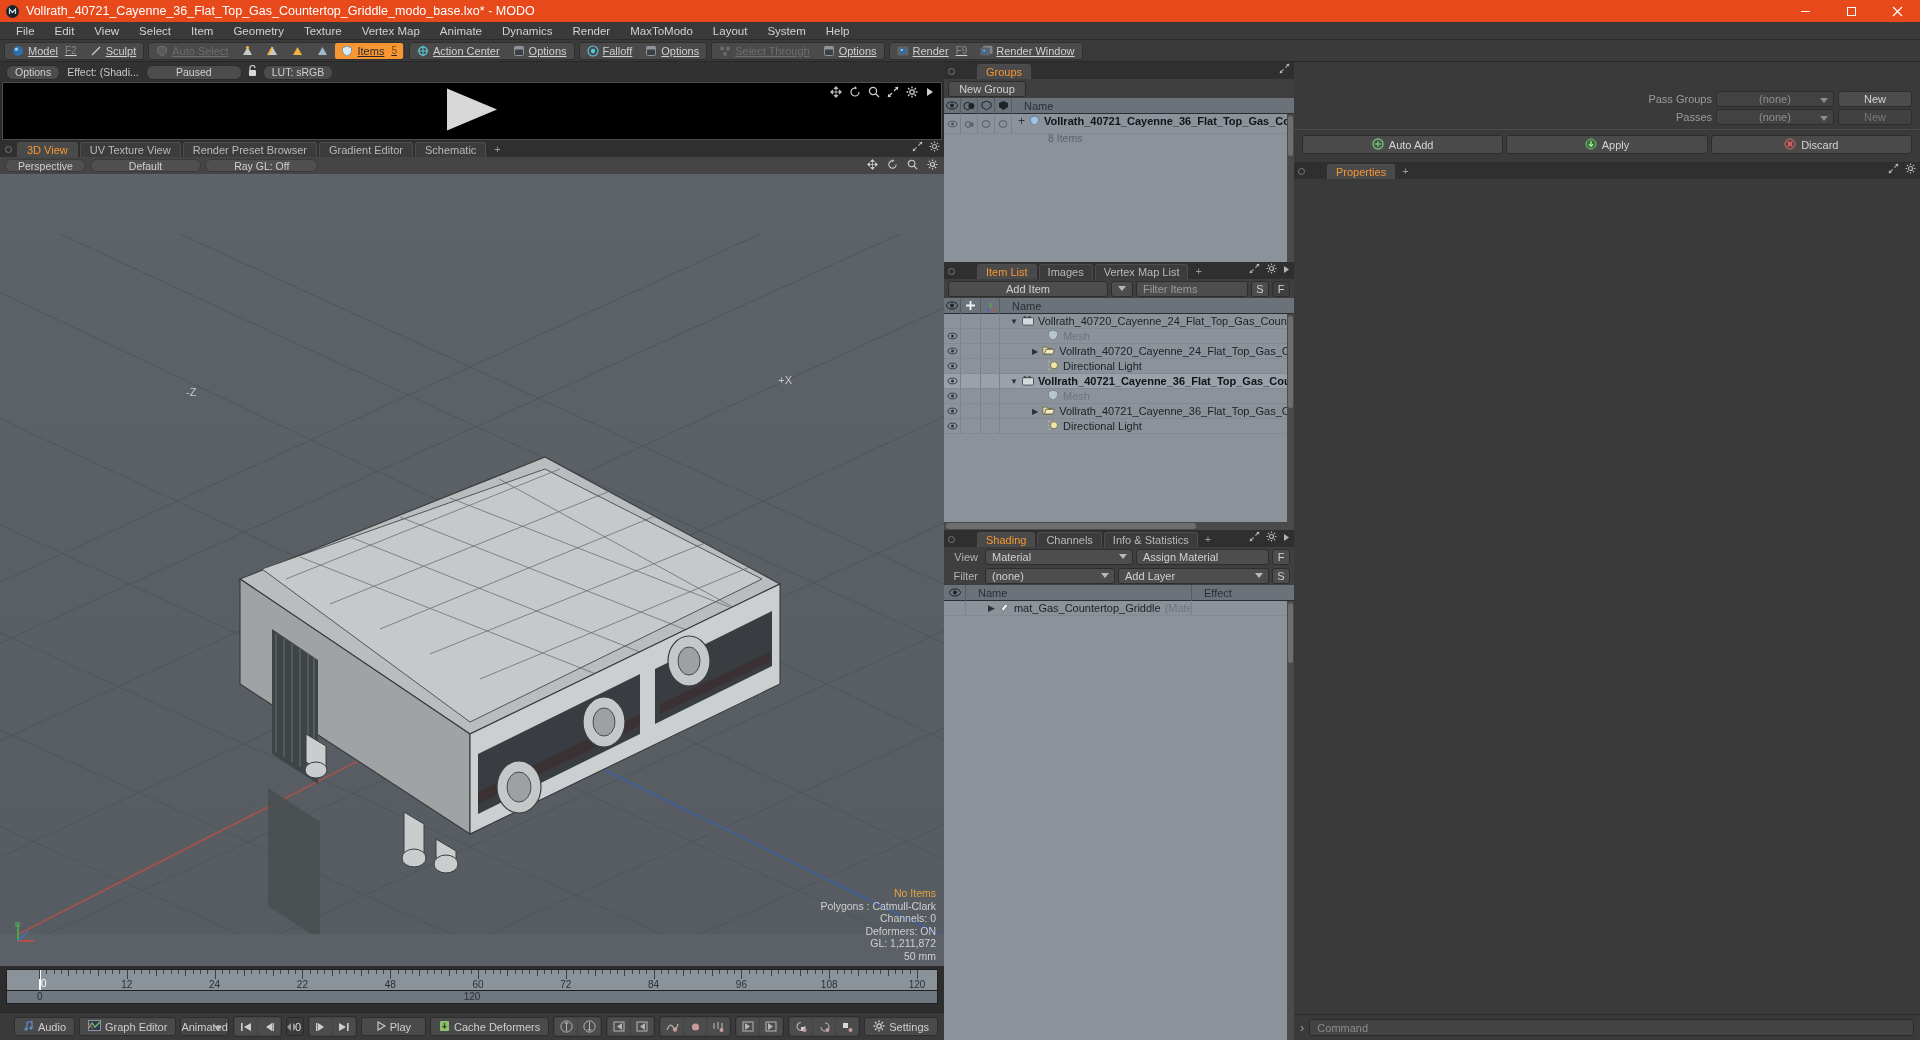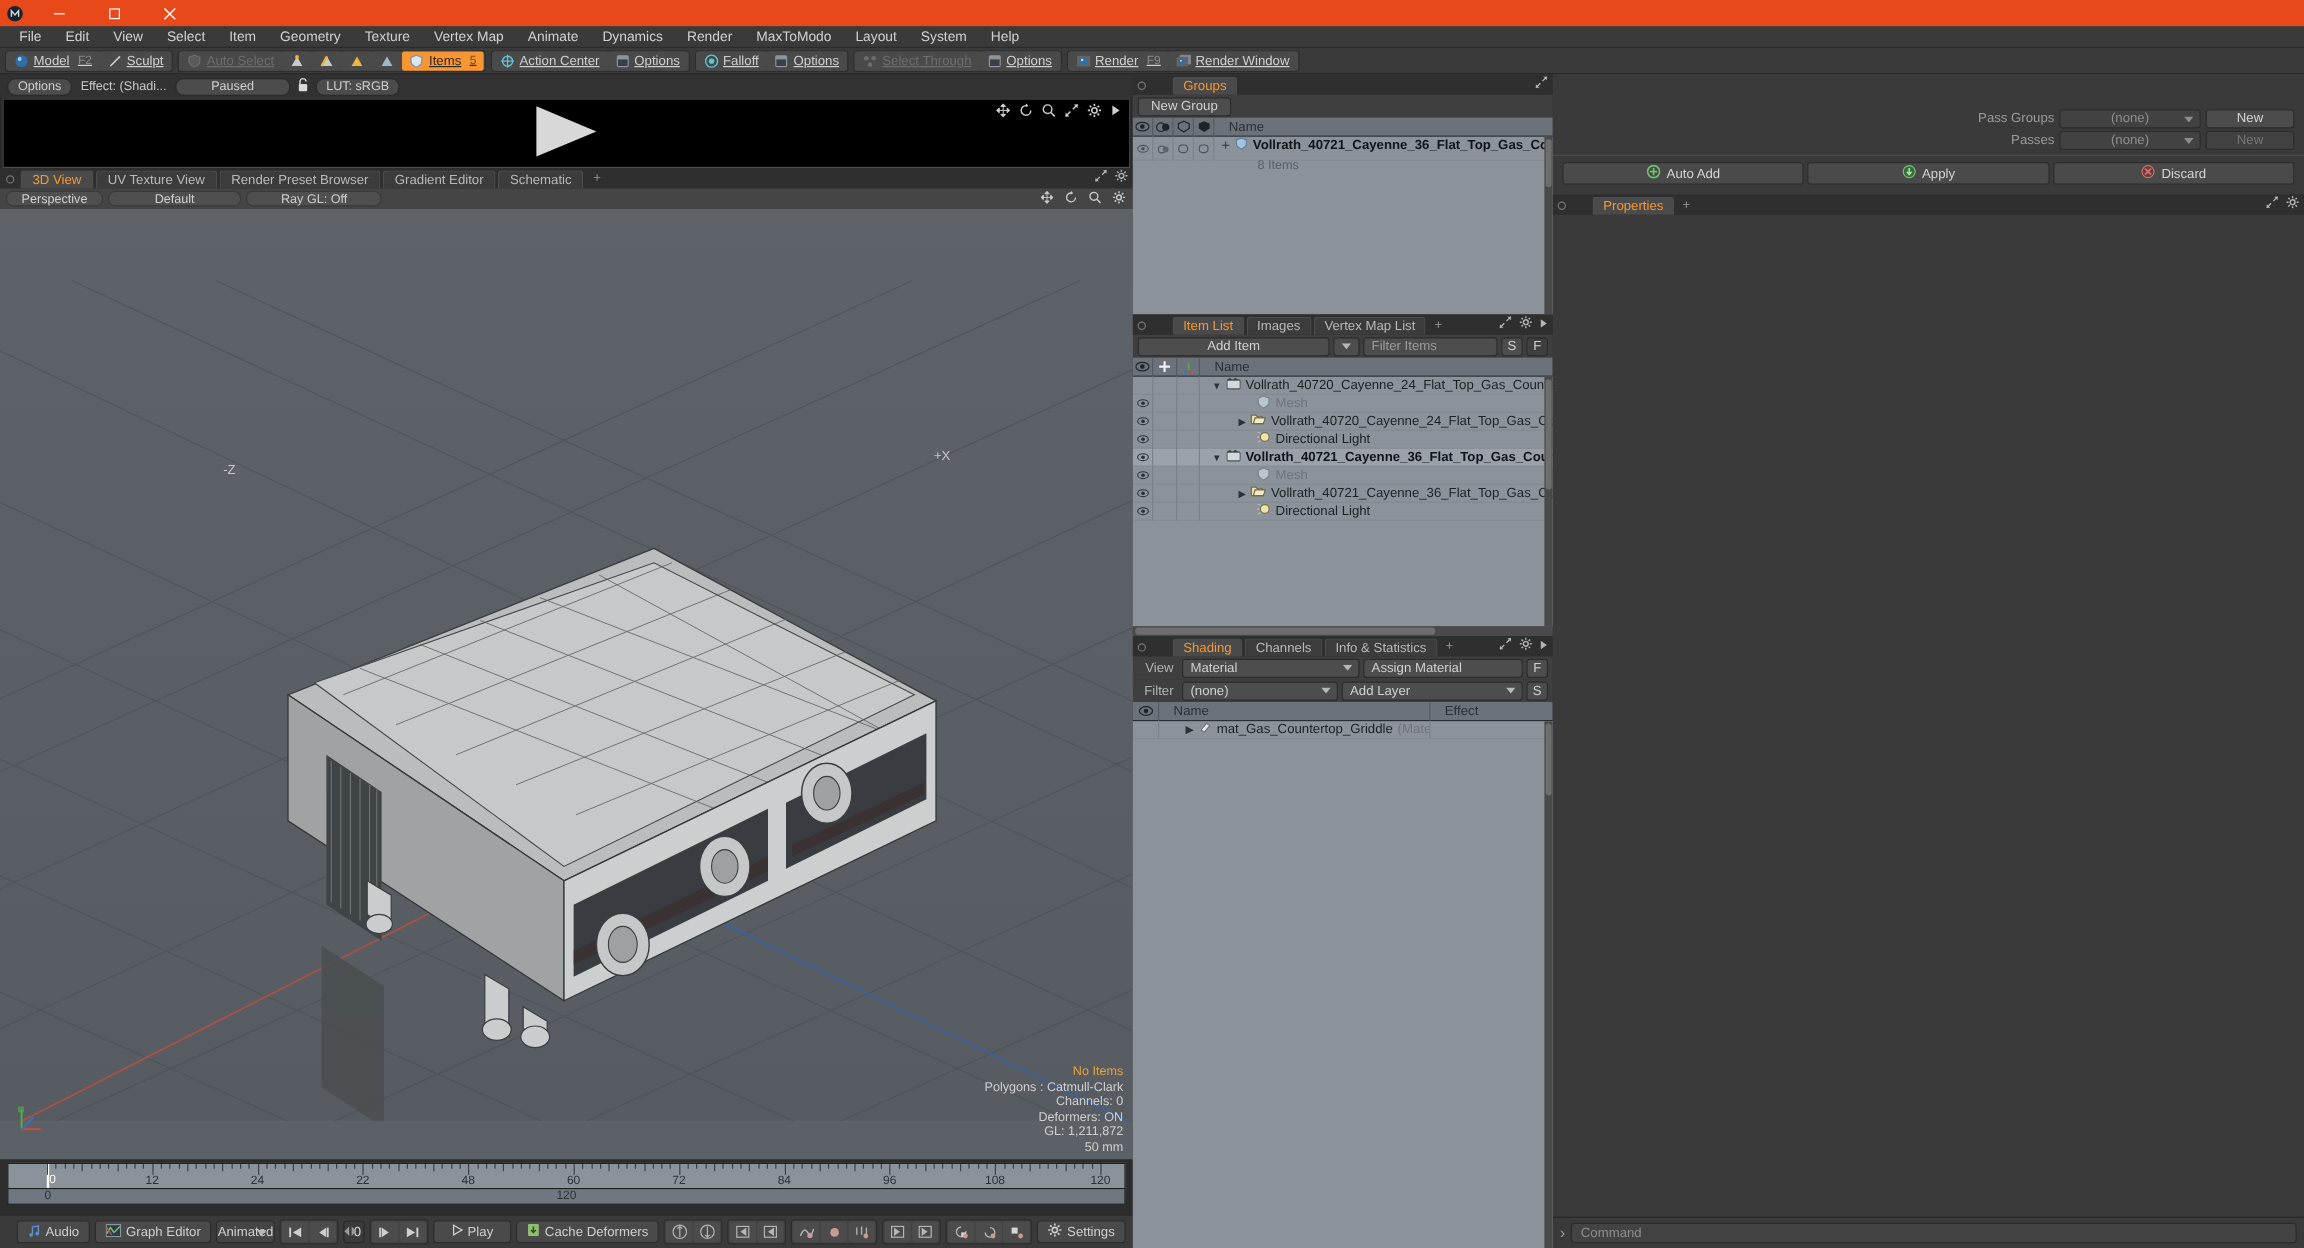--- a/index.html
+++ b/index.html
@@ -165,20 +165,21 @@
 
 <div class="shell">
 
   <div class="titlebar">
     <div class="tb-logo">
       <svg width="11" height="11" viewBox="0 0 11 11">
           <circle cx="5.5" cy="5.5" r="5.5" fill="#16222b"></circle>
           <path d="M2.5 8 L2.5 3 L5.5 6.5 L8.5 3 L8.5 8" stroke="#cfd8de" stroke-width="1.2" fill="none"></path>
         </svg>
     </div>
+    <div class="tb-title">Vollrath_40721_Cayenne_36_Flat_Top_Gas_Countertop_Griddle_modo_base.lxo* - MODO</div>
     <div class="tb-btns">
       <div class="tb-btn">
         <svg width="11" height="11" viewBox="0 0 11 11">
             <rect x="1" y="5" width="9" height="1" fill="#fff"></rect>
           </svg>
       </div>
       <div class="tb-btn">
         <svg width="11" height="11" viewBox="0 0 11 11">
             <rect x="1.5" y="1.5" width="8" height="8" stroke="#fff" fill="none" stroke-width="1"></rect>
           </svg>

